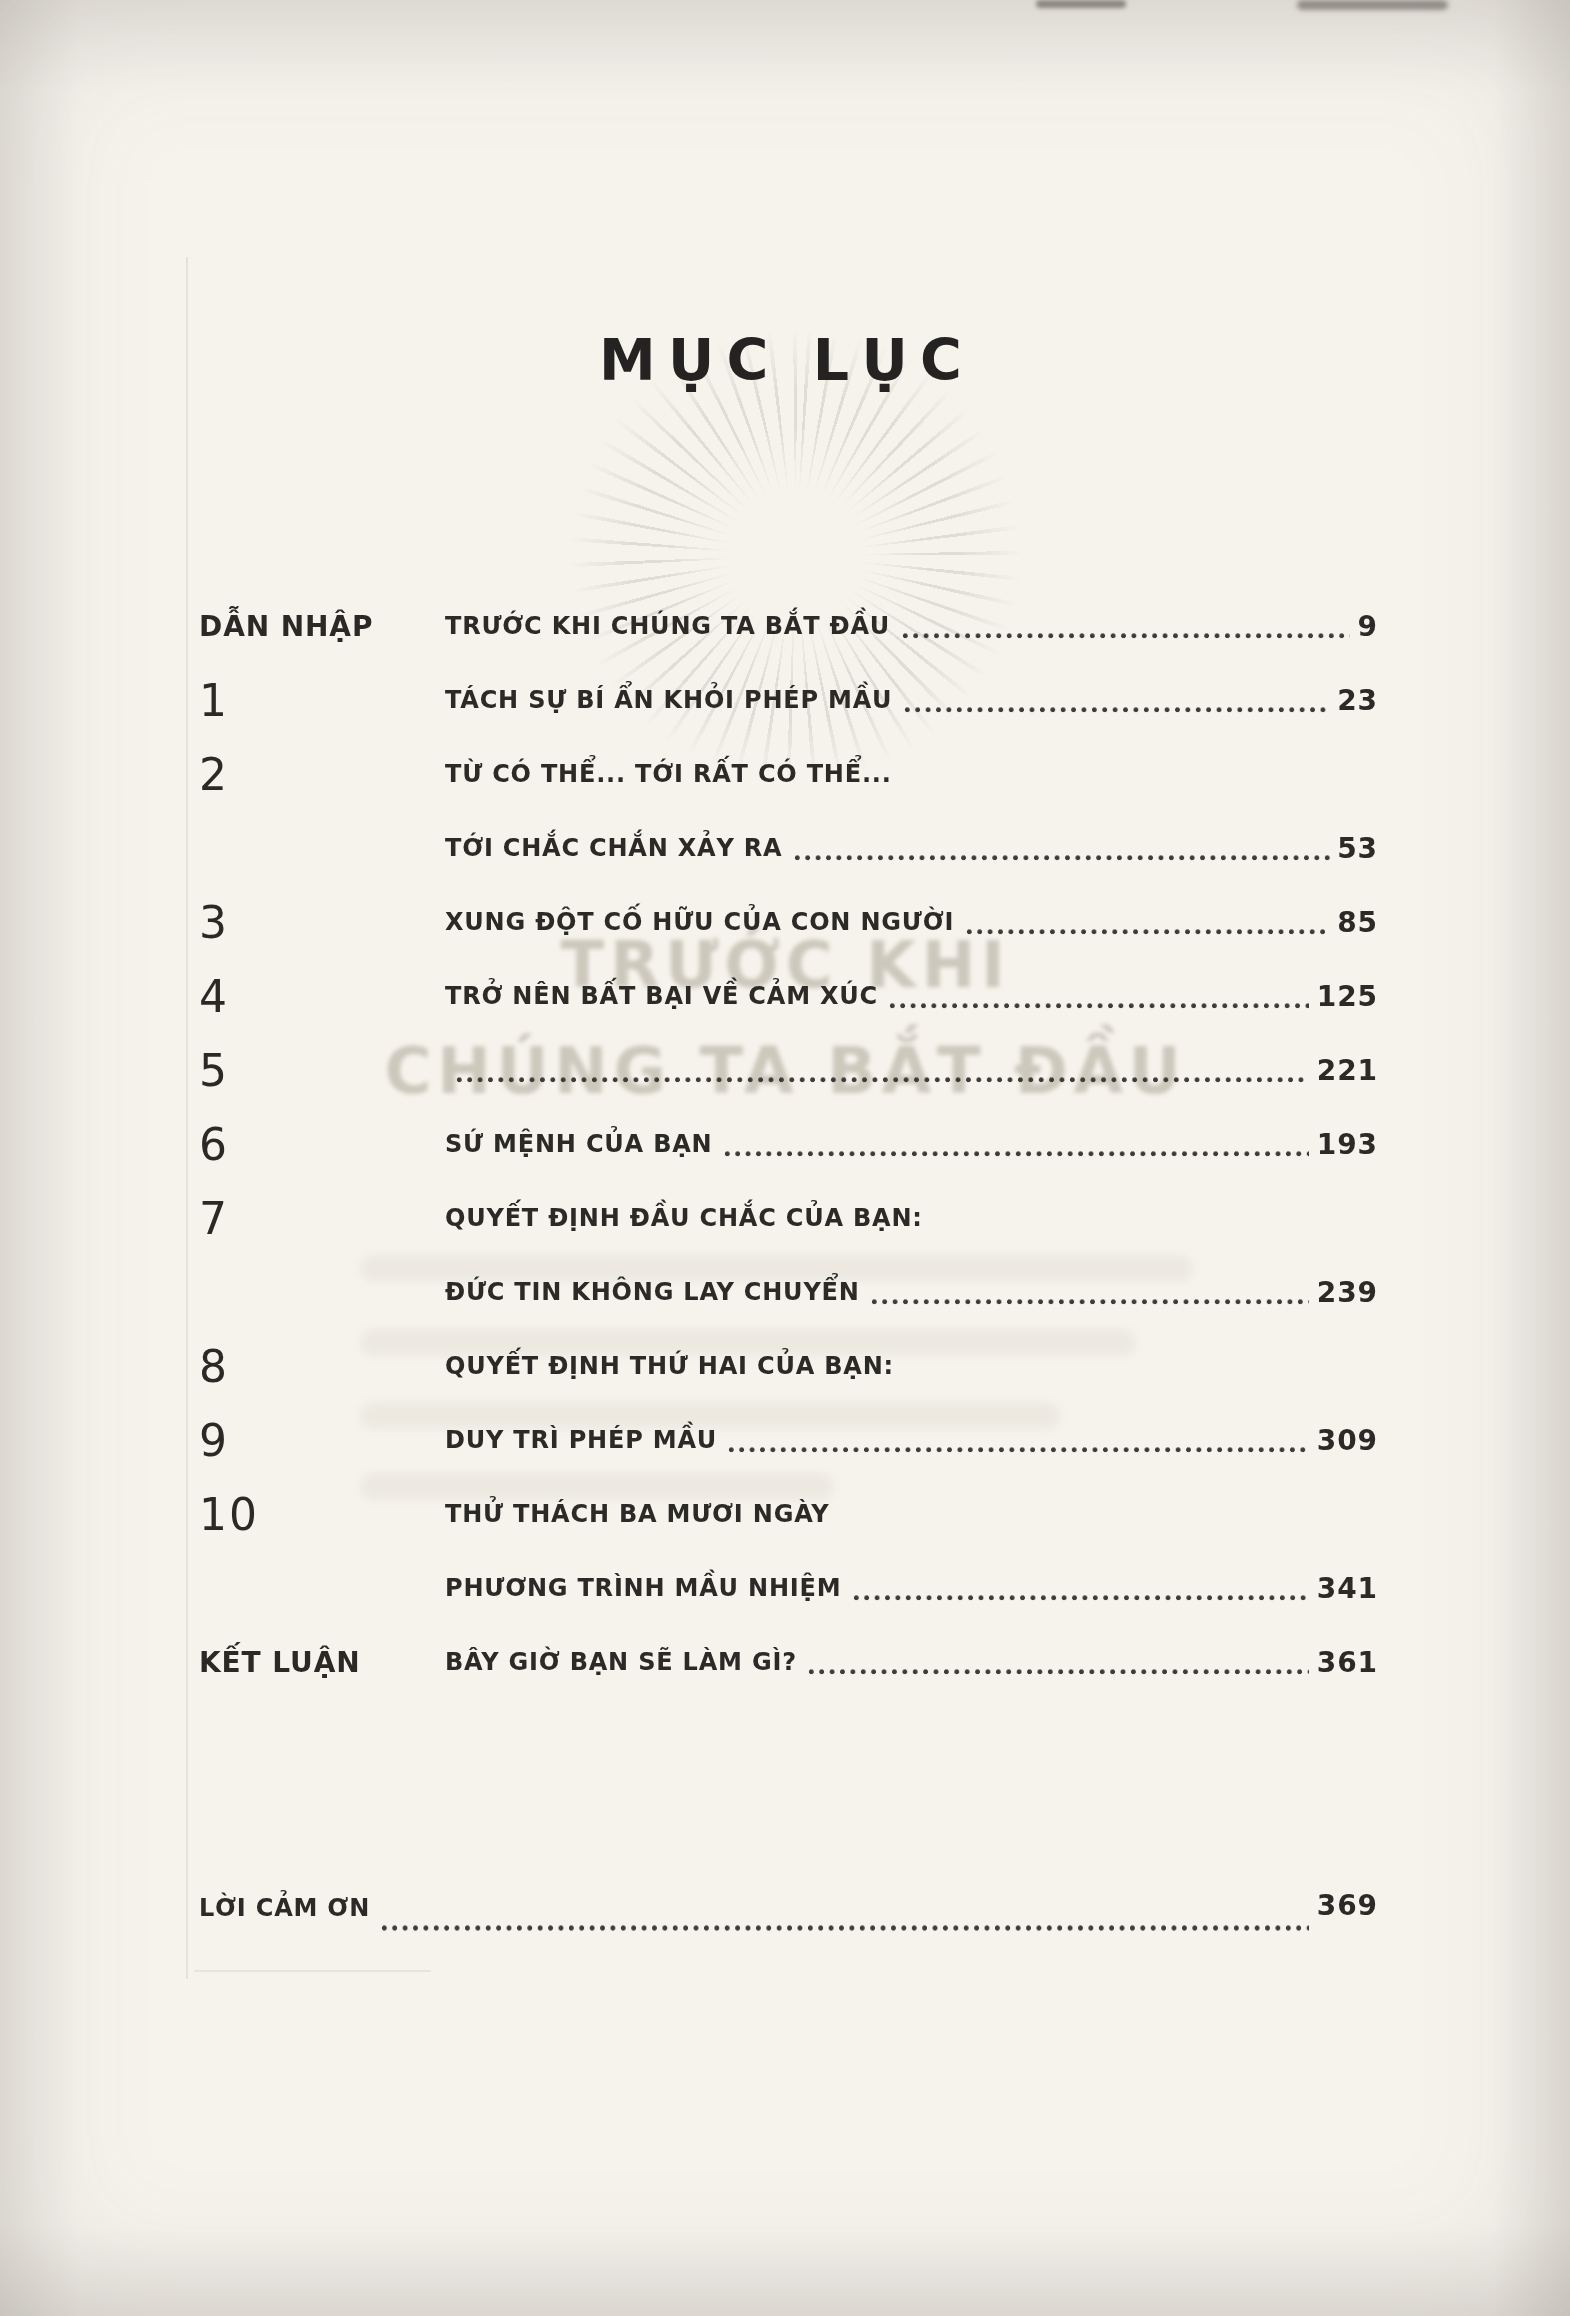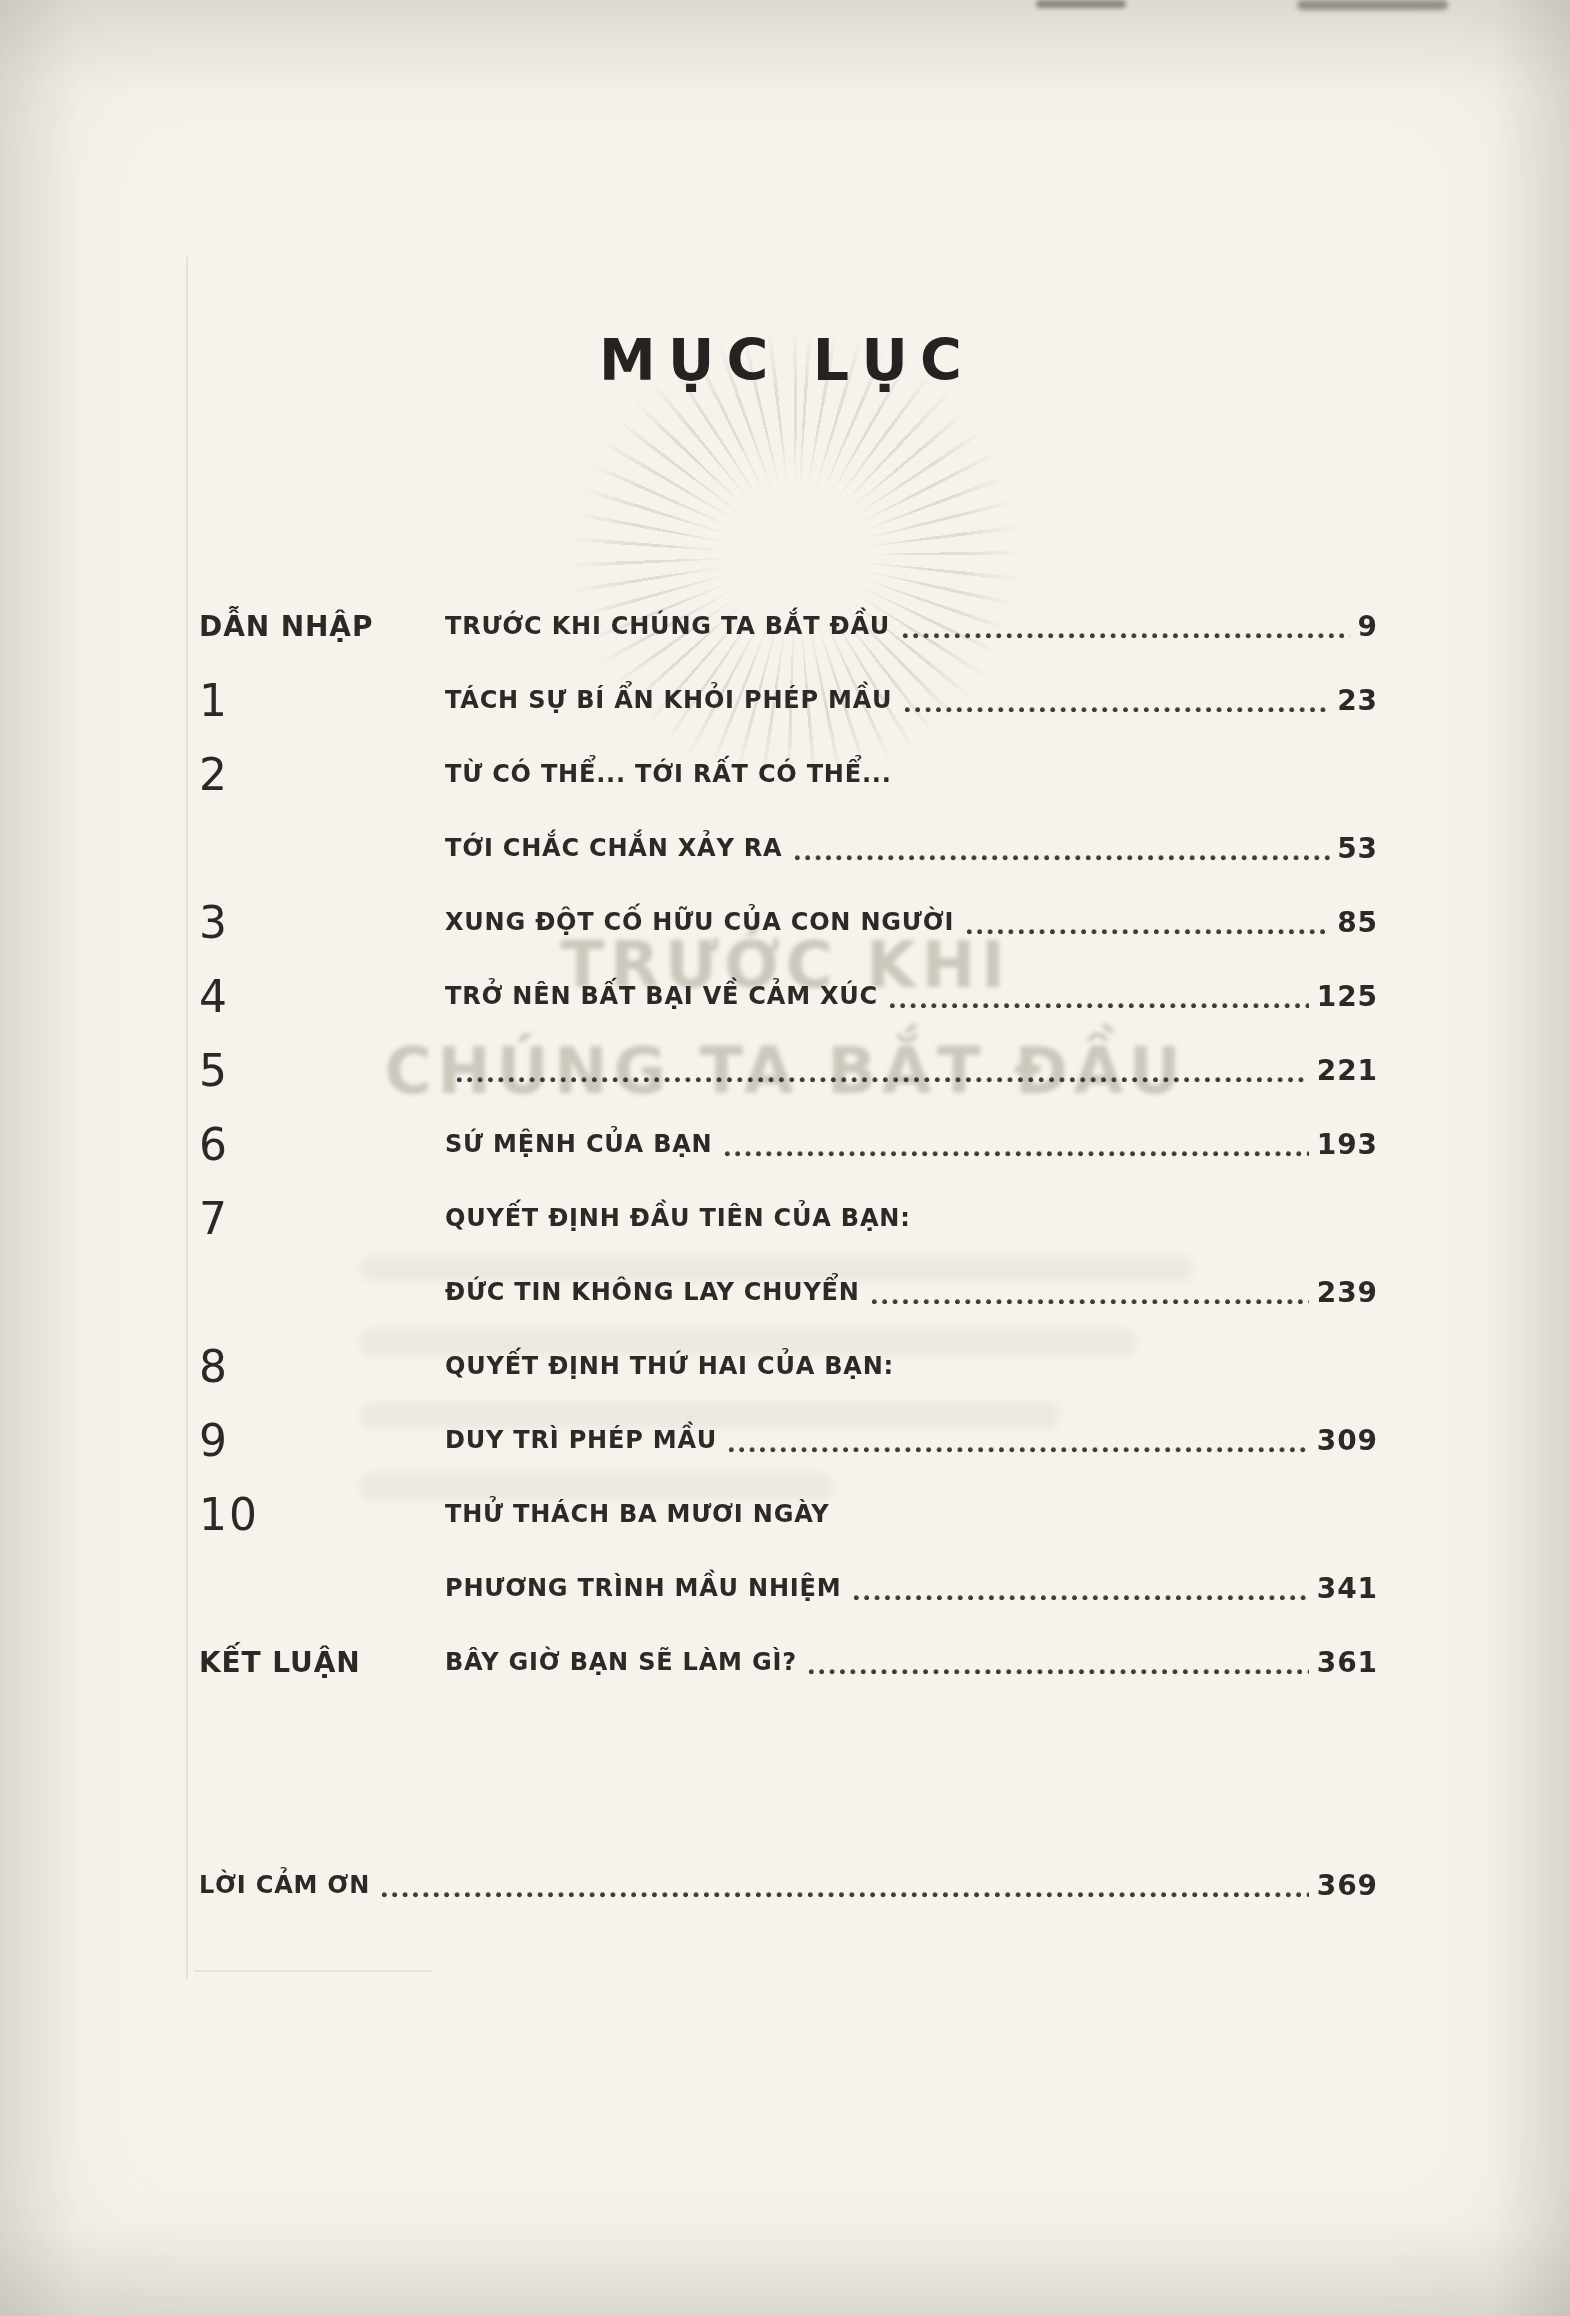--- a/index.html
+++ b/index.html
@@ -140,20 +140,21 @@
   }
   .pg {
     font-size: 28px;
     font-weight: 700;
     letter-spacing: 0.9px;
     color: #2b2a27;
   }
   .ack {
     position: absolute; left: 199px; top: 1848px;
     width: 1179px;
+    align-items: flex-end;
   }
 </style>
 </head>
 <body>
 
 <div class="page">
 
   <div class="edge-line"></div>
   <div class="corner-line"></div>
   <div class="smudge-a"></div>
@@ -240,21 +241,21 @@
             <span class="t">SỨ MỆNH CỦA BẠN</span>
             <span class="leader"></span>
             <span class="pg">193</span>
           </div>
         </div>
       </div>
       <div class="entry">
         <div class="label num">7</div>
         <div class="lines">
           <div class="line">
-            <span class="t">QUYẾT ĐỊNH ĐẦU TIÊN CỦA BẠN:</span>
+            <span class="t">QUYẾT ĐỊNH ĐẦU CHẮC CỦA BẠN:</span>
           </div>
           <div class="line">
             <span class="t">ĐỨC TIN KHÔNG LAY CHUYỂN</span>
             <span class="leader"></span>
             <span class="pg">239</span>
           </div>
         </div>
       </div>
       <div class="entry">
         <div class="label num">8</div>

